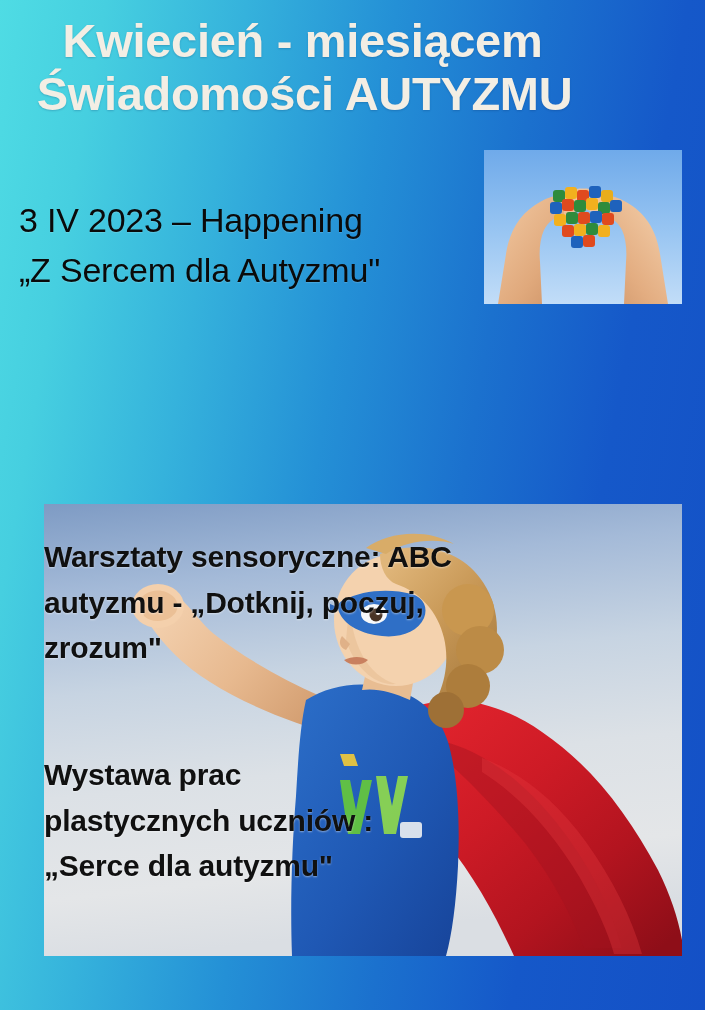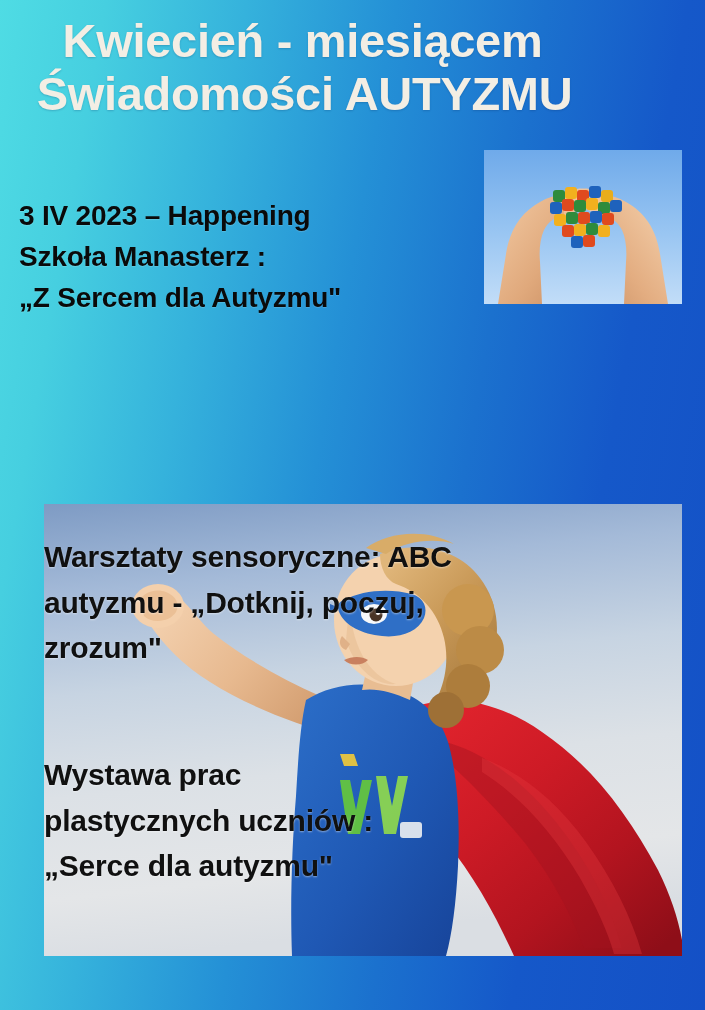--- a/index.html
+++ b/index.html
@@ -46,22 +46,22 @@
     width:198px; height:154px;
     background:linear-gradient(180deg,#7FB6EE 0%,#9CC8F3 48%,#BBDAF7 100%);
     overflow:hidden;
   }
   .hands-photo svg{ position:absolute; inset:0; width:100%; height:100%; }
 
   
   .blk{
     position:absolute;
     color:#0A0A0A;
-    font-weight:bold;
-    font-size:28px;
+    font-weight:normal;
+    font-size:34px;
     line-height:1.46;
     letter-spacing:-0.2px;
     text-shadow:0 1px 1px rgba(255,255,255,.16);
   }
   .blk .ln{ display:block; white-space:nowrap; }
 
   #block-happening{ left:19px; top:196px; }
   #block-bieg{ left:19px; top:400px; }
 
   
@@ -169,21 +169,20 @@
         <rect x="102" y="73" width="12" height="12" rx="3" fill="#2E8B3C"></rect>
         <rect x="114" y="75" width="12" height="12" rx="3" fill="#F2B01E"></rect>
         <rect x="87" y="86" width="12" height="12" rx="3" fill="#1E62BC"></rect>
         <rect x="99" y="85" width="12" height="12" rx="3" fill="#E04A1E"></rect>
       </g>
     </svg>
   </div>
 
   <div class="blk" id="block-happening">
     <span class="ln">3 IV 2023 – Happening</span>
-    <span class="ln">Szkoła Manasterz :</span>
     <span class="ln">„Z Sercem dla Autyzmu"</span>
   </div>
 
 
   <div class="hero-photo">
     <svg viewBox="0 0 638 452" preserveAspectRatio="none">
       <defs>
         <linearGradient id="bgsky" x1="0" y1="0" x2="0.15" y2="1">
           <stop offset="0" stop-color="#7E9BC4"></stop>
           <stop offset="20%" stop-color="#A4BAD8"></stop>

